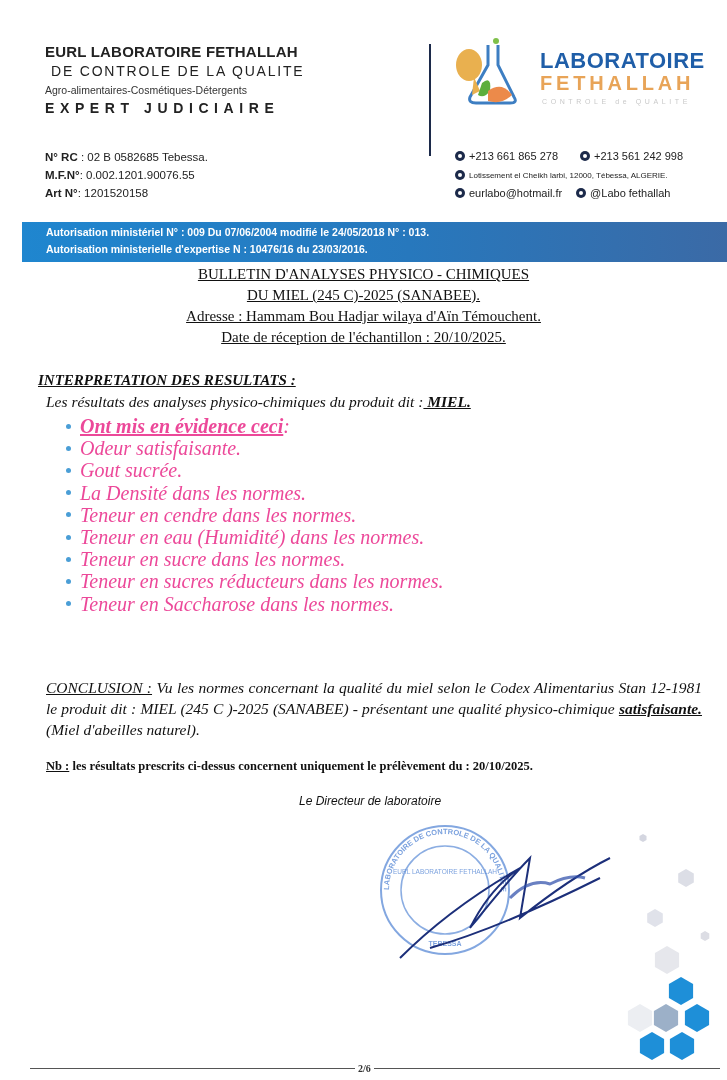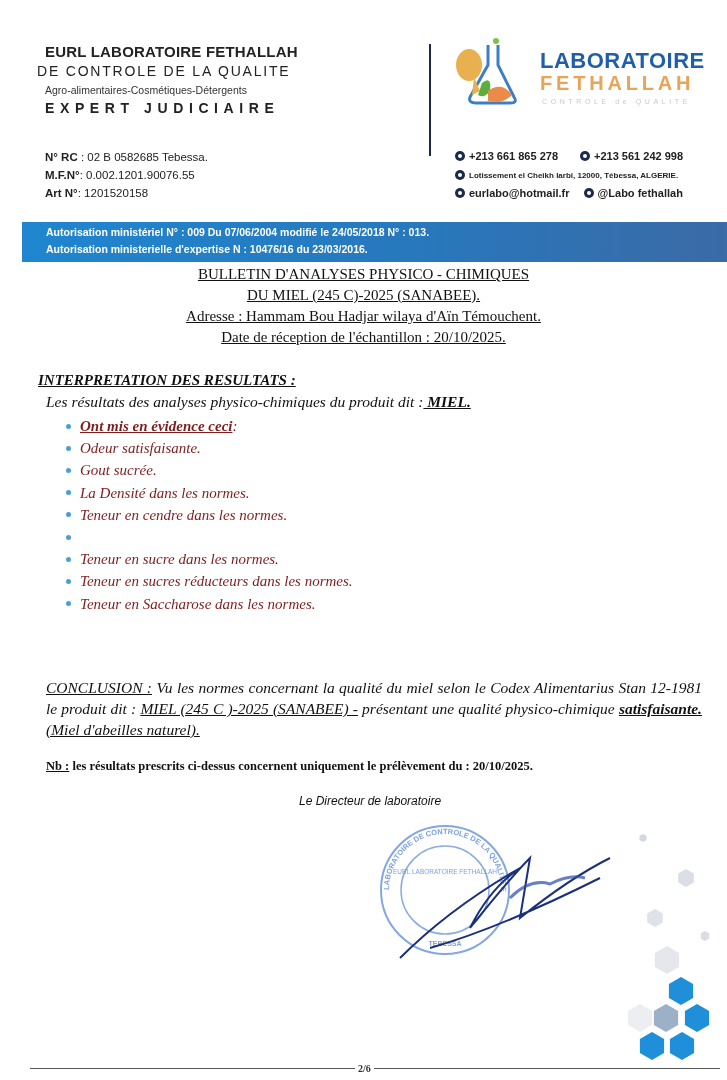--- a/index.html
+++ b/index.html
@@ -2,65 +2,65 @@
 <html><head>
 <meta charset="utf-8">
 <style>
   html, body { margin: 0; padding: 0; background: #fff; }
   body { width: 727px; height: 1080px; position: relative; overflow: hidden;
          font-family: "Liberation Sans", sans-serif; color: #1a1a1a; }
   .abs { position: absolute; }
 
   
   .hl-title { left: 45px; top: 43px; font-size: 15px; font-weight: bold; color: #222; letter-spacing: 0.2px; }
-  .hl-sub { left: 37px; top: 63px; font-size: 14px; color: #222; letter-spacing: 1.8px; }
+  .hl-sub { left: 51px; top: 63px; font-size: 14px; color: #222; letter-spacing: 1.8px; }
   .hl-sub2 { left: 45px; top: 84px; font-size: 10.5px; color: #333; }
   .hl-expert { left: 45px; top: 100px; font-size: 14px; font-weight: bold; color: #222; letter-spacing: 5.6px; }
 
   .vdivider { left: 429px; top: 44px; width: 2px; height: 112px; background: #1c2a4a; }
 
   
   .logo-svg { left: 452px; top: 35px; width: 80px; height: 75px; }
   .logo-l1 { left: 540px; top: 48px; font-size: 22px; font-weight: bold; color: #1f5ea8; letter-spacing: 0.5px; }
   .logo-l2 { left: 540px; top: 72px; font-size: 20px; font-weight: bold; color: #e8a458; letter-spacing: 3.8px; }
   .logo-l3 { left: 542px; top: 98px; font-size: 7px; color: #c9c9c9; letter-spacing: 3.6px; }
 
   
   .reg { left: 45px; font-size: 11.5px; color: #222; }
   .reg b { font-weight: bold; }
 
   
-  .ct { left: 455px; font-size: 11px; color: #222; display: flex; align-items: center; gap: 4px; font-weight: bold; }
+  .ct { left: 455px; font-size: 11px; color: #222; display: flex; align-items: center; gap: 4px; }
   .ct .ic { width: 10px; height: 10px; border-radius: 50%; background: #1c2a4a; display: inline-block; flex: none; position: relative; }
   .ct .ic::after { content: ""; position: absolute; left: 3px; top: 3px; width: 4px; height: 4px; border-radius: 50%; background: #fff; }
   .ct.small { font-size: 8px; }
 
   
   .band { left: 22px; top: 222px; width: 705px; height: 40px;
           background: linear-gradient(90deg, #1f86cf 0%, #2778bd 55%, #3b6aa6 100%); }
   .band-l1 { left: 46px; top: 226px; font-size: 10.5px; color: #fff; font-weight: bold; }
   .band-l2 { left: 46px; top: 243px; font-size: 10.5px; color: #fff; font-weight: bold; }
 
   
   .serif { font-family: "Liberation Serif", serif; }
   .tline { left: 0; width: 727px; text-align: center; font-size: 15px; text-decoration: underline; color: #111; }
 
   
   .sec-title { left: 38px; top: 372px; font-size: 15px; font-style: italic; font-weight: bold; text-decoration: underline; color: #111; }
   .intro { left: 46px; top: 393px; font-size: 15.5px; font-style: italic; color: #111; }
   .intro u { font-weight: bold; }
 
   ul.bullets { position: absolute; left: 66px; top: 415px; margin: 0; padding: 0; list-style: none; }
-  ul.bullets li { font-family: "Liberation Serif", serif; font-style: italic; font-size: 15px; height: 22.2px; line-height: 22px; color: #7f1d1d; display: flex; align-items: center; }
+  ul.bullets li { font-family: "Liberation Serif", serif; font-style: italic; font-size: 20px; height: 22.2px; line-height: 22px; color: #ec4899; display: flex; align-items: center; }
   ul.bullets li .dot { width: 5px; height: 5px; border-radius: 50%; background: #4a9ed6; margin-right: 9px; flex: none; }
   ul.bullets li.head span.t { font-weight: bold; text-decoration: underline; }
 
   .concl { left: 46px; top: 677px; width: 656px; font-size: 15.5px; font-style: italic; line-height: 21px; text-align: justify; color: #111; }
   .concl .lbl { font-weight: normal; text-decoration: underline; }
-  .concl .u { text-decoration: underline; }
+  .concl .u { }
   .concl .ub { text-decoration: underline; font-weight: bold; }
 
   .nb { left: 46px; top: 759px; font-size: 12.5px; font-weight: bold; color: #111; font-family: "Liberation Serif", serif; }
   .nb .lbl { text-decoration: underline; }
   .director { left: 299px; top: 794px; font-size: 12px; font-weight: normal; font-style: italic; color: #111; }
 
   .stamp { left: 370px; top: 818px; width: 270px; height: 145px; }
   .hexes { left: 600px; top: 820px; width: 127px; height: 245px; }
 
   .footer-line { left: 30px; top: 1068px; width: 690px; height: 1px; background: #555; }
@@ -148,20 +148,21 @@
   <li>
       <span class="dot"></span>
       <span>La Densité dans les normes.</span>
     </li>
   <li>
       <span class="dot"></span>
       <span>Teneur en cendre dans les normes.</span>
     </li>
   <li>
       <span class="dot"></span>
+      <span>Teneur en eau (Humidité) dans les normes.</span>
     </li>
   <li>
       <span class="dot"></span>
       <span>Teneur en sucre dans les normes.</span>
     </li>
   <li>
       <span class="dot"></span>
       <span>Teneur en sucres réducteurs dans les normes.</span>
     </li>
   <li>

